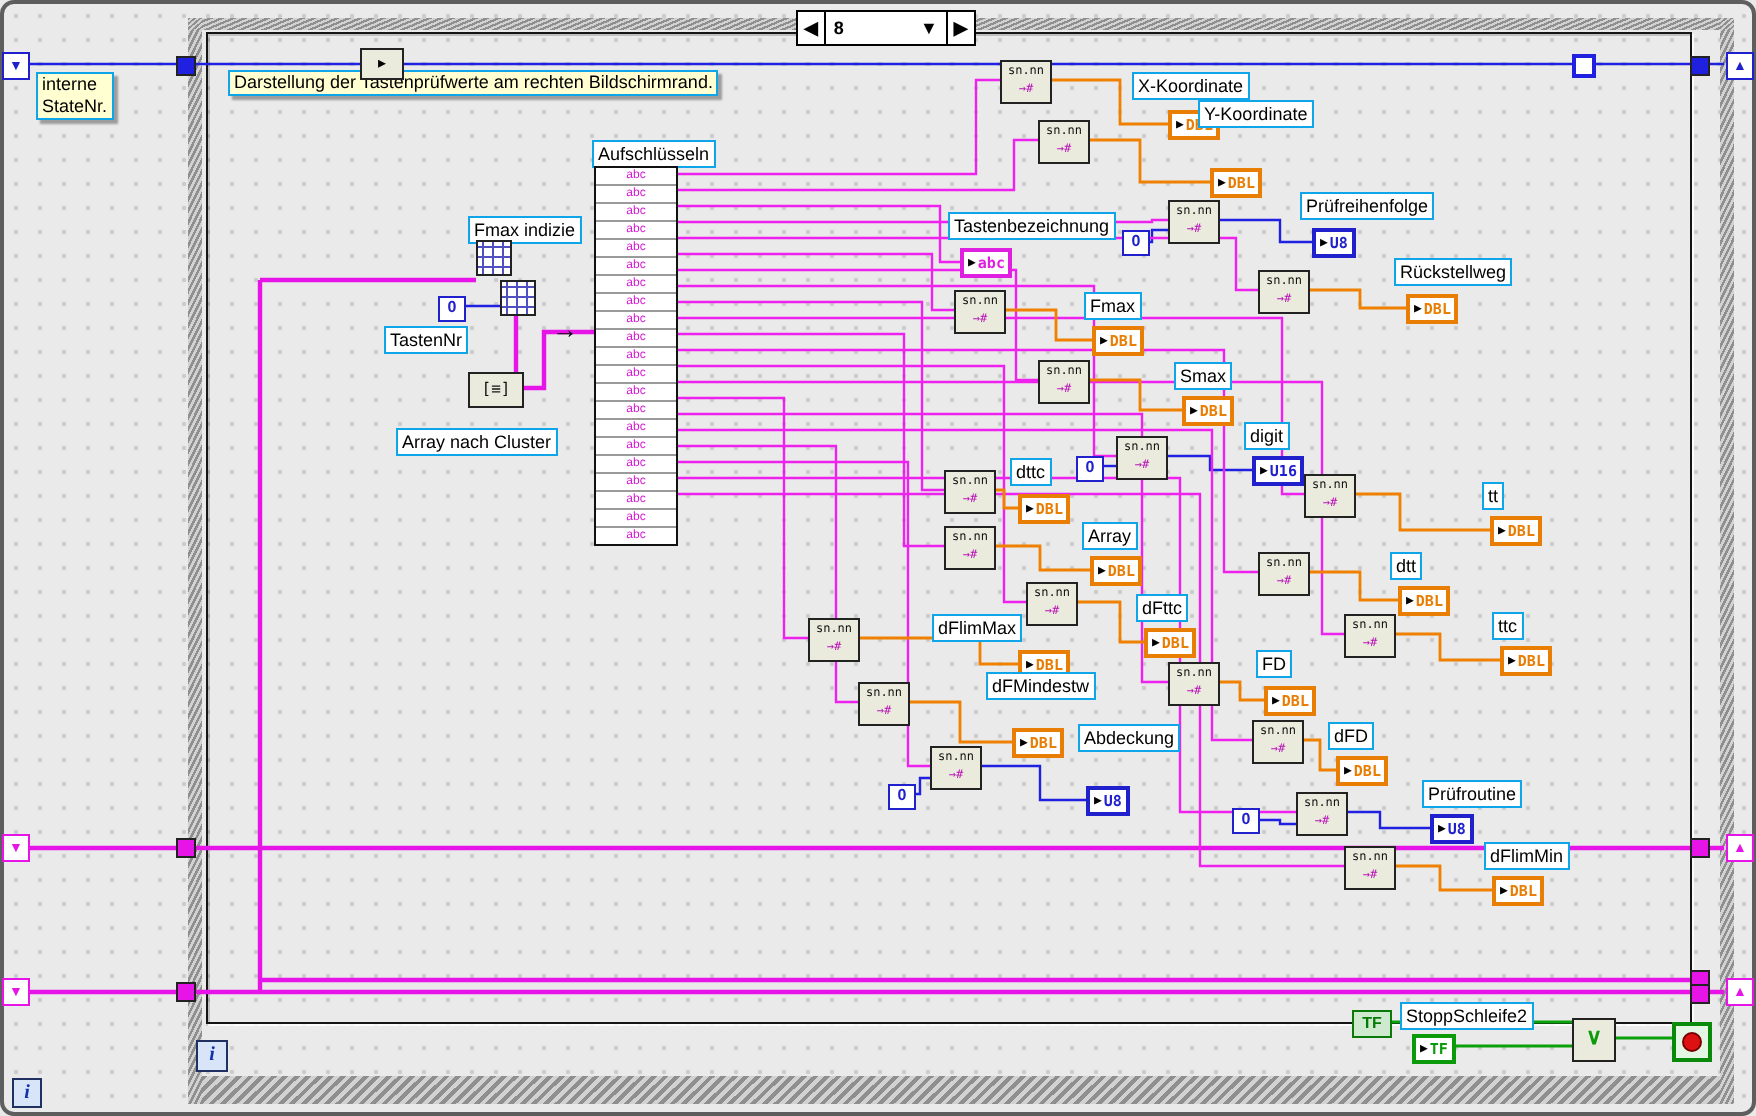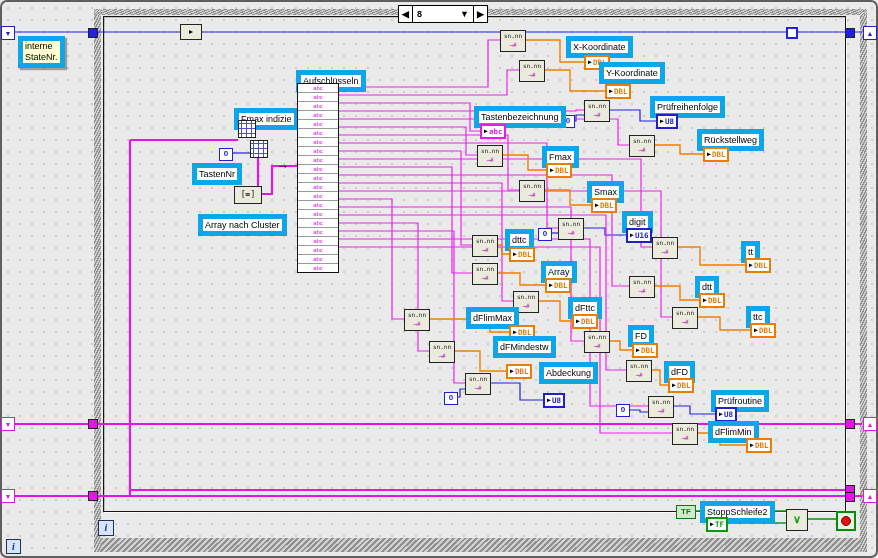--- a/index.html
+++ b/index.html
@@ -5,21 +5,21 @@
   html,body{margin:0;padding:0;background:#fff}
   #root{position:relative;width:878px;height:558px;background:#e9e9e9;font-family:"Liberation Sans",sans-serif;overflow:hidden}
   .pane{position:absolute;inset:0;border:2px solid #5e5e5e;border-radius:7px;z-index:0;
         background-image:radial-gradient(#cccccc 1px,transparent 1.3px);background-size:12px 12px;background-color:#eaeaea}
   .loop{position:absolute;left:94px;top:9px;width:759px;height:523px;z-index:1;border-style:solid;border-color:#a8a8a8;
         border-width:6px 7px 14px 7px;
         border-image:repeating-linear-gradient(135deg,#8f8f8f 0 2px,#d2d2d2 2px 4px) 14 / 6px 7px 14px 7px}
   .case{position:absolute;left:103px;top:16px;width:741px;height:494px;z-index:2;border:1px solid #151515;
         box-shadow:inset 1px 1px 0 rgba(0,0,0,.18),1px 1px 0 rgba(255,255,255,.8)}
   svg.wires{position:absolute;left:0;top:0;z-index:3}
-  .lbl{position:absolute;z-index:4;background:#fff;border:5px solid #0ea5e9;padding:0 2px;font-size:9px;line-height:12px;white-space:nowrap;color:#000}
+  .lbl{position:absolute;z-index:4;background:#fff;border:1px solid #0ea5e9;padding:0 2px;font-size:9px;line-height:12px;white-space:nowrap;color:#000}
   .free{background:#ffffd2;box-shadow:2px 2px 1px rgba(80,80,80,.5);white-space:pre-line;line-height:11px}
   .term{position:absolute;z-index:4;height:11px;display:flex;align-items:center;background:#fff;border:2px solid;padding:0 2px;
         font-family:"DejaVu Sans Mono",monospace;font-size:7.5px;font-weight:bold;line-height:11px;white-space:nowrap}
   .term .arr{color:#000;font-size:6.5px;margin-right:1px}
   .dbl{border-color:#e87e04;color:#e87e04}
   .int{border-color:#2020cc;color:#2020cc}
   .str{border-color:#e020e0;color:#e020e0}
   .bool{border-color:#0a9a0a;color:#0a9a0a}
   .conv{position:absolute;z-index:4;width:24px;height:20px;background:#ebebdd;border:1px solid #222;
         font-family:"DejaVu Sans Mono",monospace;font-size:6px;line-height:9px;text-align:center;color:#111}
@@ -134,20 +134,21 @@
     <span class="cell">◀</span>
     <span class="mid">
       <span>8</span>
       <span>▼</span>
     </span>
     <span class="cell">▶</span>
   </div>
 
   <div class="lbl free" style="left:18px;top:36px">interne
 StateNr.</div>
+  <div class="lbl free" style="left:114px;top:35px">Darstellung der Tastenprüfwerte am rechten Bildschirmrand.</div>
 
   <div class="fnode" style="left:180px;top:24px">▸</div>
   <div class="bluesq" style="left:786px;top:27px"></div>
 
   <div class="lbl" style="left:234px;top:108px">Fmax indizie</div>
   <div class="idx" style="left:238px;top:120px"></div>
   <div class="idx" style="left:250px;top:140px"></div>
   <div class="const" style="left:219px;top:148px">0</div>
   <div class="lbl" style="left:192px;top:163px">TastenNr</div>
   <div class="a2c" style="left:234px;top:186px">[≡]</div>
@@ -263,21 +264,21 @@
   <div class="const" style="left:561px;top:115px">0</div>
   <div class="const" style="left:538px;top:228px">0</div>
   <div class="const" style="left:444px;top:392px">0</div>
   <div class="const" style="left:616px;top:404px">0</div>
 
   <div class="lbl" style="left:566px;top:36px">X-Koordinate</div>
   <div class="term dbl" style="left:584px;top:55px">
       <span class="arr">▶</span>
       <span>DBL</span>
     </div>
-  <div class="lbl" style="left:599px;top:62px">Y-Koordinate</div>
+  <div class="lbl" style="left:599px;top:50px">Y-Koordinate</div>
   <div class="term dbl" style="left:605px;top:84px">
       <span class="arr">▶</span>
       <span>DBL</span>
     </div>
   <div class="lbl" style="left:650px;top:96px">Prüfreihenfolge</div>
   <div class="term int" style="left:656px;top:114px">
       <span class="arr">▶</span>
       <span>U8</span>
     </div>
   <div class="lbl" style="left:474px;top:106px">Tastenbezeichnung</div>
@@ -358,21 +359,21 @@
   <div class="lbl" style="left:539px;top:362px">Abdeckung</div>
   <div class="term int" style="left:543px;top:393px">
       <span class="arr">▶</span>
       <span>U8</span>
     </div>
   <div class="lbl" style="left:711px;top:390px">Prüfroutine</div>
   <div class="term int" style="left:715px;top:407px">
       <span class="arr">▶</span>
       <span>U8</span>
     </div>
-  <div class="lbl" style="left:708px;top:421px">dFlimMin</div>
+  <div class="lbl" style="left:742px;top:421px">dFlimMin</div>
   <div class="term dbl" style="left:746px;top:438px">
       <span class="arr">▶</span>
       <span>DBL</span>
     </div>
 
   <div class="tfconst" style="left:676px;top:505px">TF</div>
   <div class="lbl" style="left:700px;top:501px">StoppSchleife2</div>
   <div class="term bool" style="left:706px;top:517px">
       <span class="arr">▶</span>
       <span>TF</span>

